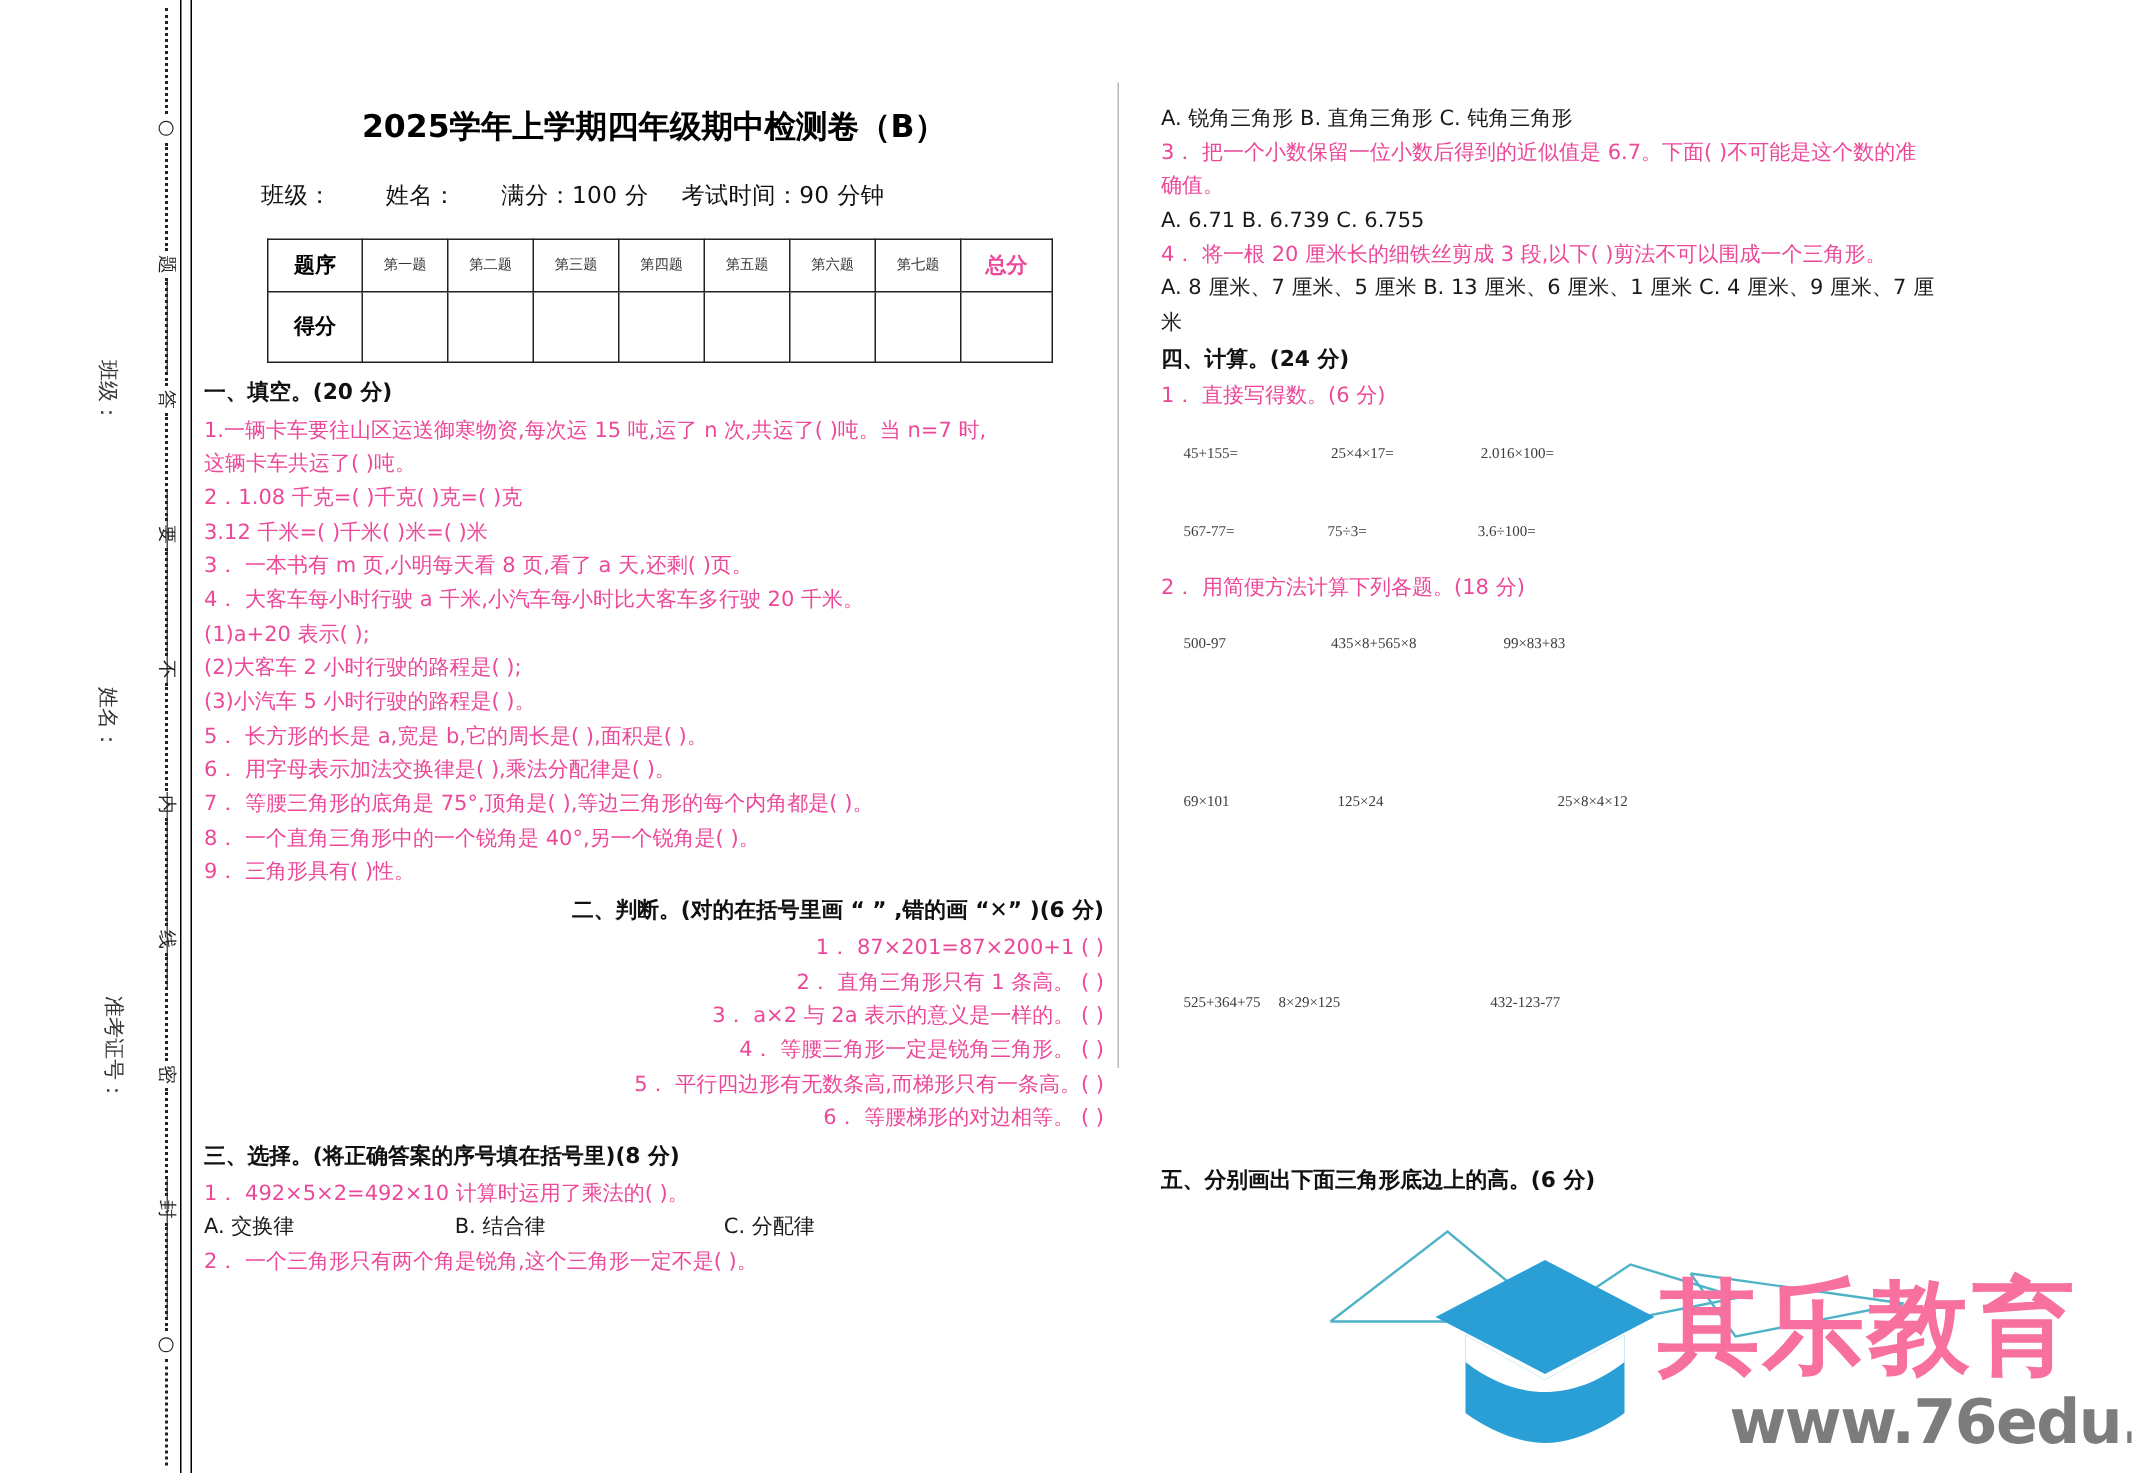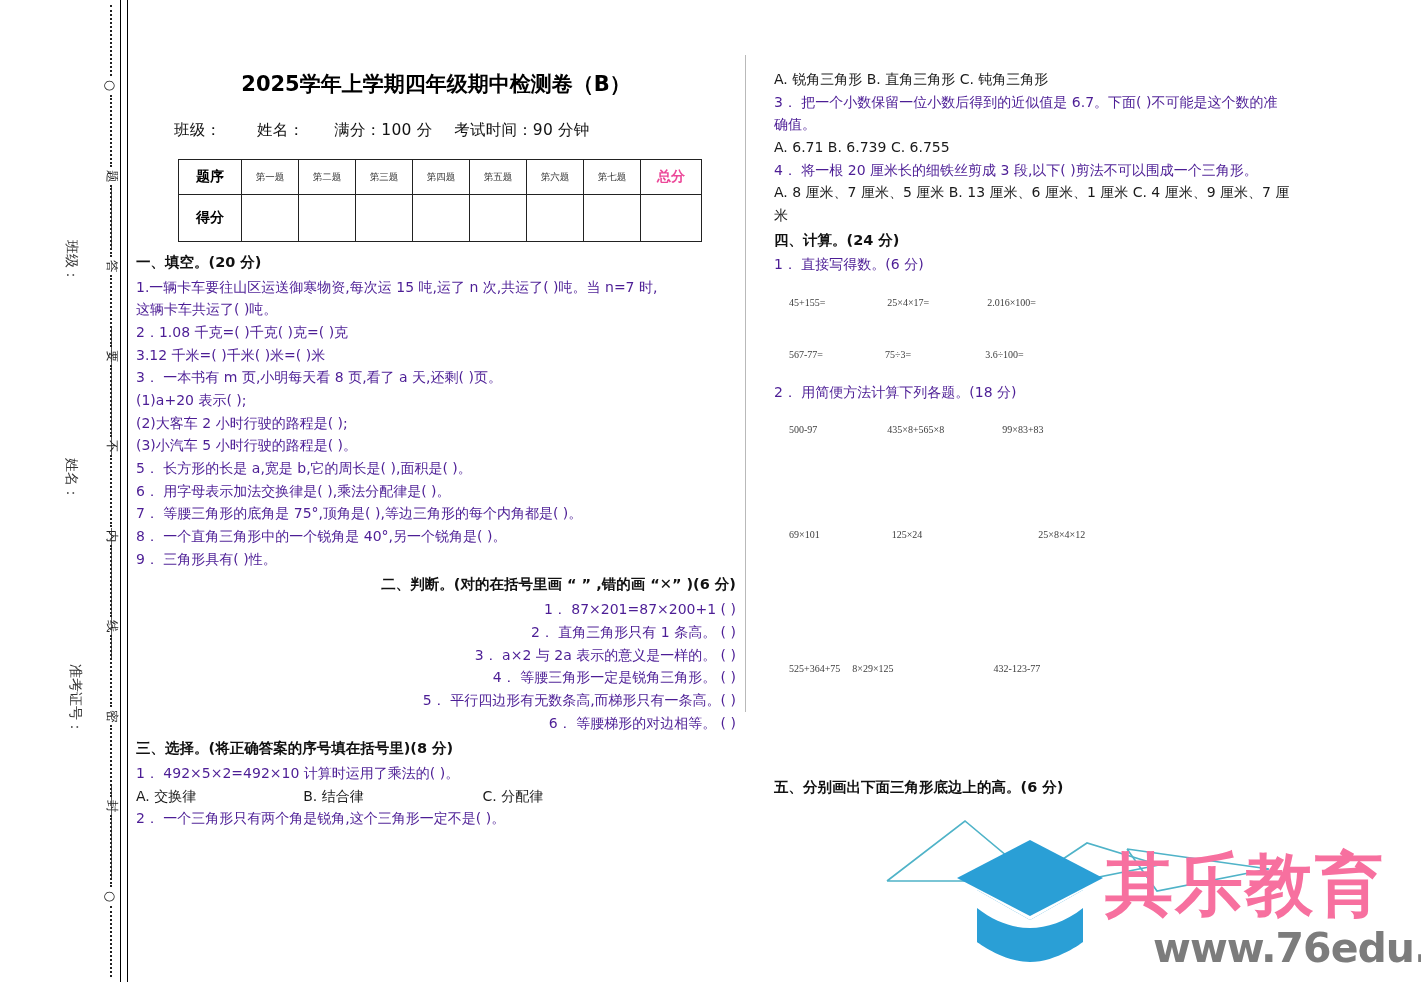--- a/index.html
+++ b/index.html
@@ -172,21 +172,21 @@
     font-size: 14.5px;
     font-weight: bold;
     font-family: "DejaVu Sans", sans-serif;
     color: #111;
     margin: 4px 0 2px 0;
     line-height: 1.5;
   }
   .q {
     font-size: 14px;
     line-height: 1.62;
-    color: #4c1d95;
+    color: #ec4899;
     font-family: "DejaVu Sans", sans-serif;
     margin: 0;
     padding: 0;
   }
   .q.sub { padding-left: 0px; }
   .opt { font-size: 14px; line-height: 1.62; font-family: "DejaVu Sans", sans-serif; }
 
   .calc-row {
     font-size: 10px;
     font-family: "Liberation Serif", serif;
@@ -322,20 +322,21 @@
         </table>
     </div>
 
     <div class="qblock">
       <div class="sec-head">一、填空。(20 分)</div>
       <div class="q">1.一辆卡车要往山区运送御寒物资,每次运 15 吨,运了 n 次,共运了(      )吨。当 n=7 时,</div>
       <div class="q">这辆卡车共运了(      )吨。</div>
       <div class="q">2．1.08 千克=(      )千克(      )克=(      )克</div>
       <div class="q">3.12 千米=(      )千米(      )米=(      )米</div>
       <div class="q">3． 一本书有 m 页,小明每天看 8 页,看了 a 天,还剩(      )页。</div>
+      <div class="q">4． 大客车每小时行驶 a 千米,小汽车每小时比大客车多行驶 20 千米。</div>
       <div class="q sub">(1)a+20 表示(                            );</div>
       <div class="q sub">(2)大客车 2 小时行驶的路程是(                            );</div>
       <div class="q sub">(3)小汽车 5 小时行驶的路程是(                          )。</div>
       <div class="q">5． 长方形的长是 a,宽是 b,它的周长是(            ),面积是(          )。</div>
       <div class="q">6． 用字母表示加法交换律是(            ),乘法分配律是(          )。</div>
       <div class="q">7． 等腰三角形的底角是 75°,顶角是(      ),等边三角形的每个内角都是(      )。</div>
       <div class="q">8． 一个直角三角形中的一个锐角是 40°,另一个锐角是(      )。</div>
       <div class="q">9． 三角形具有(      )性。</div>
     </div>
 

